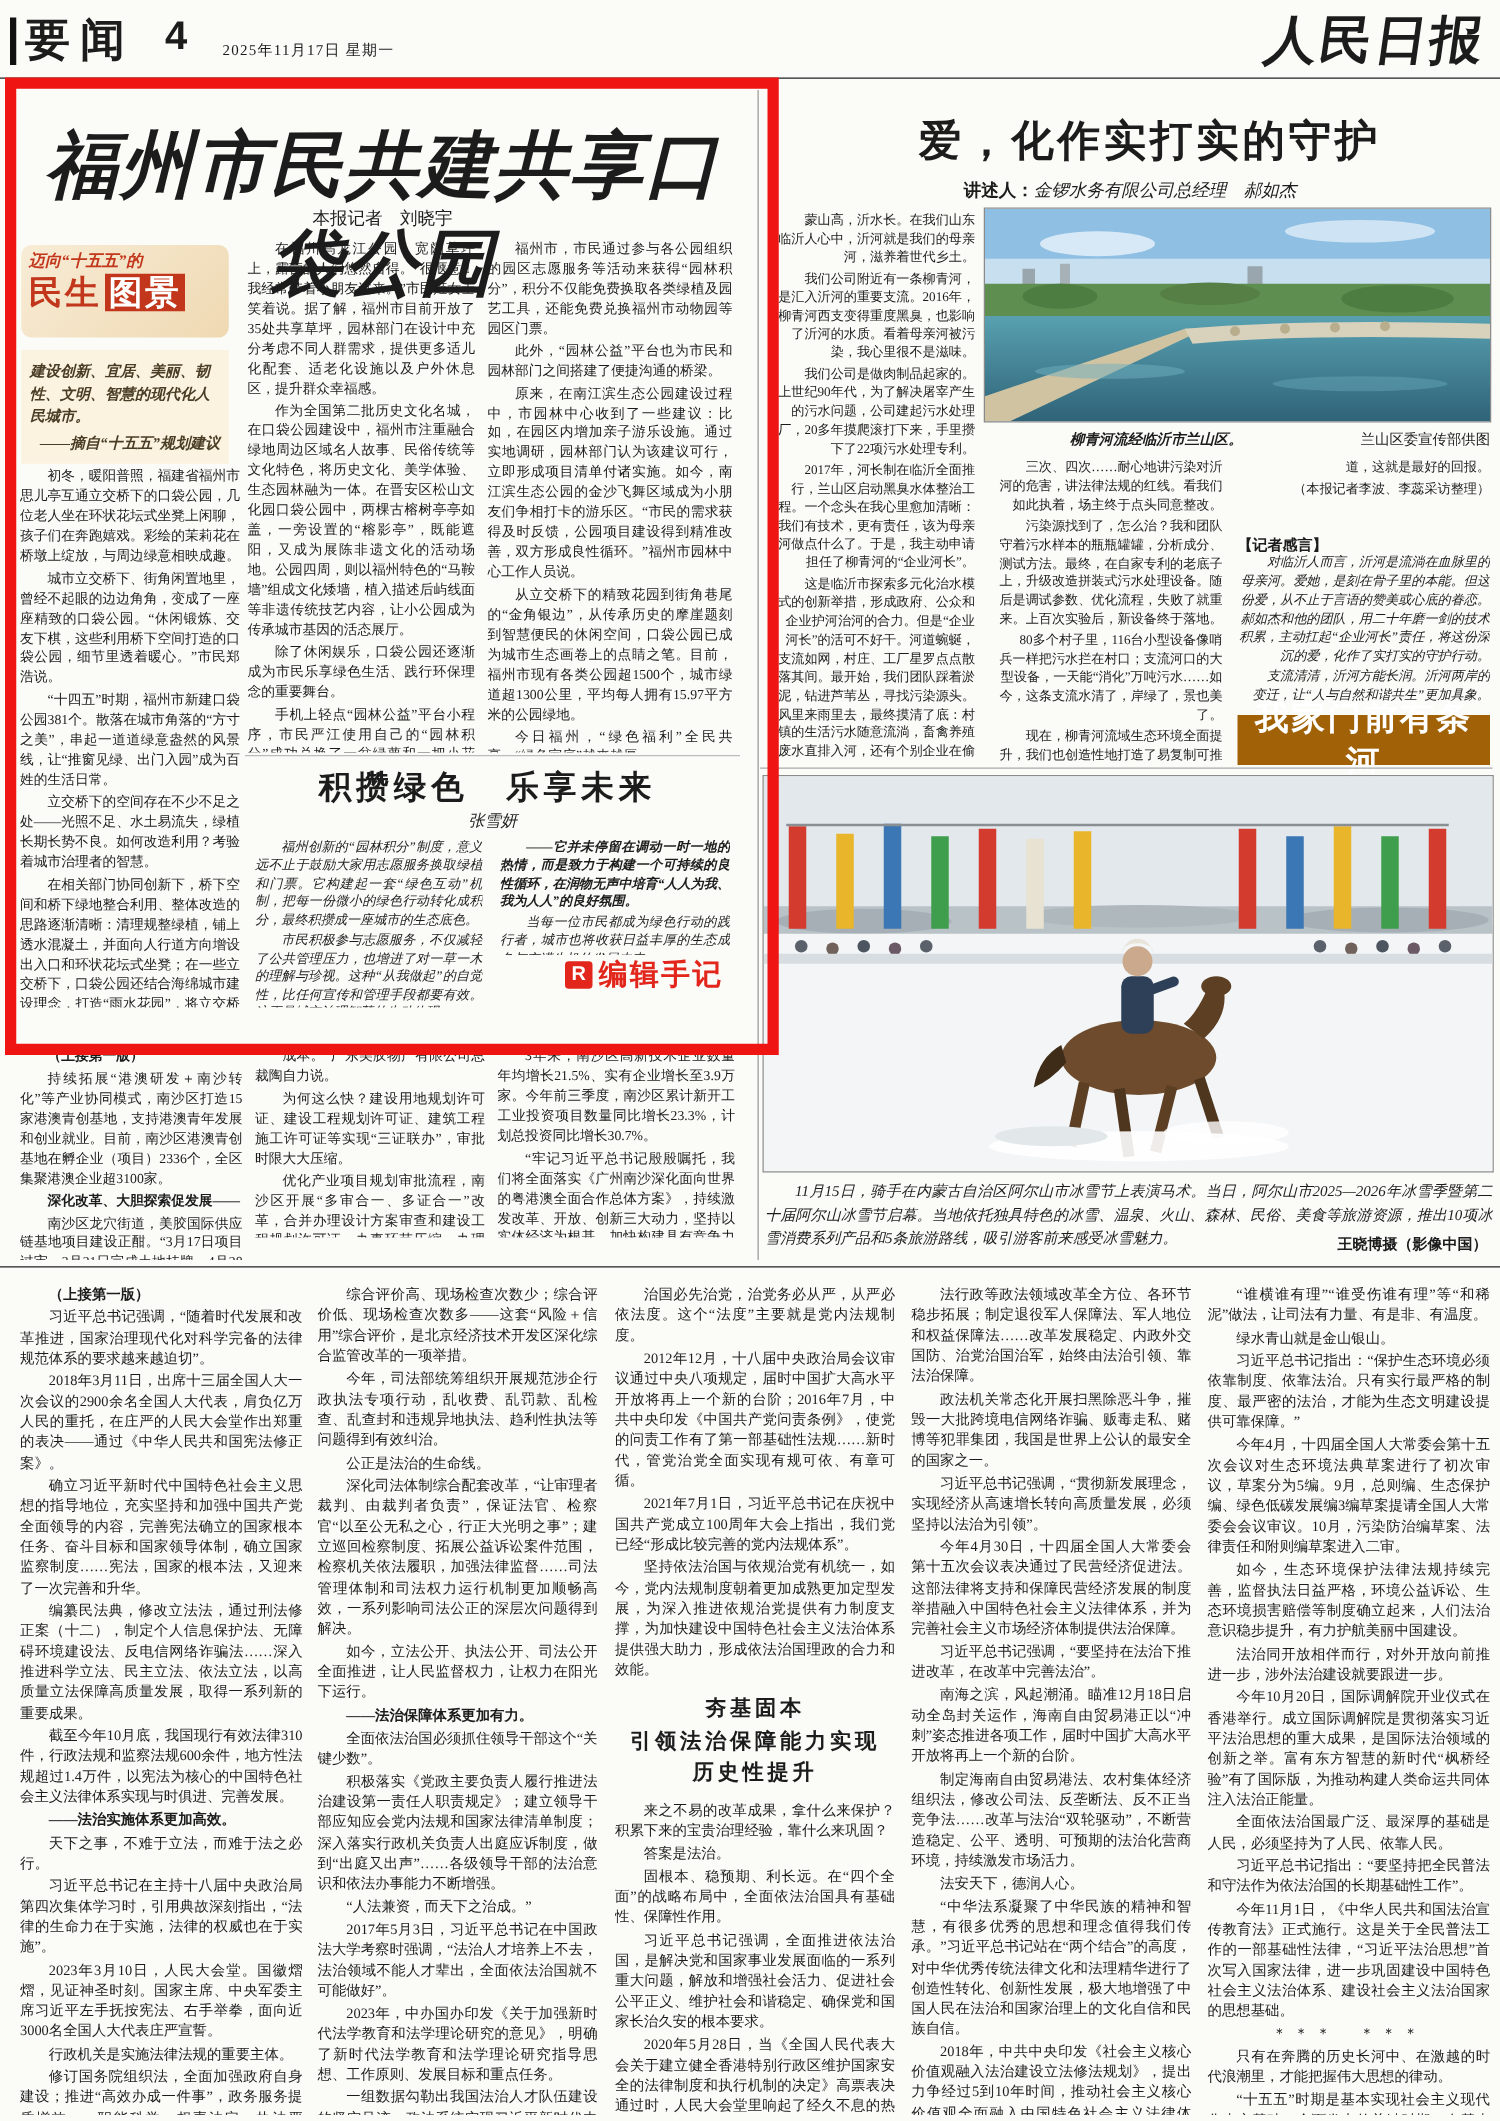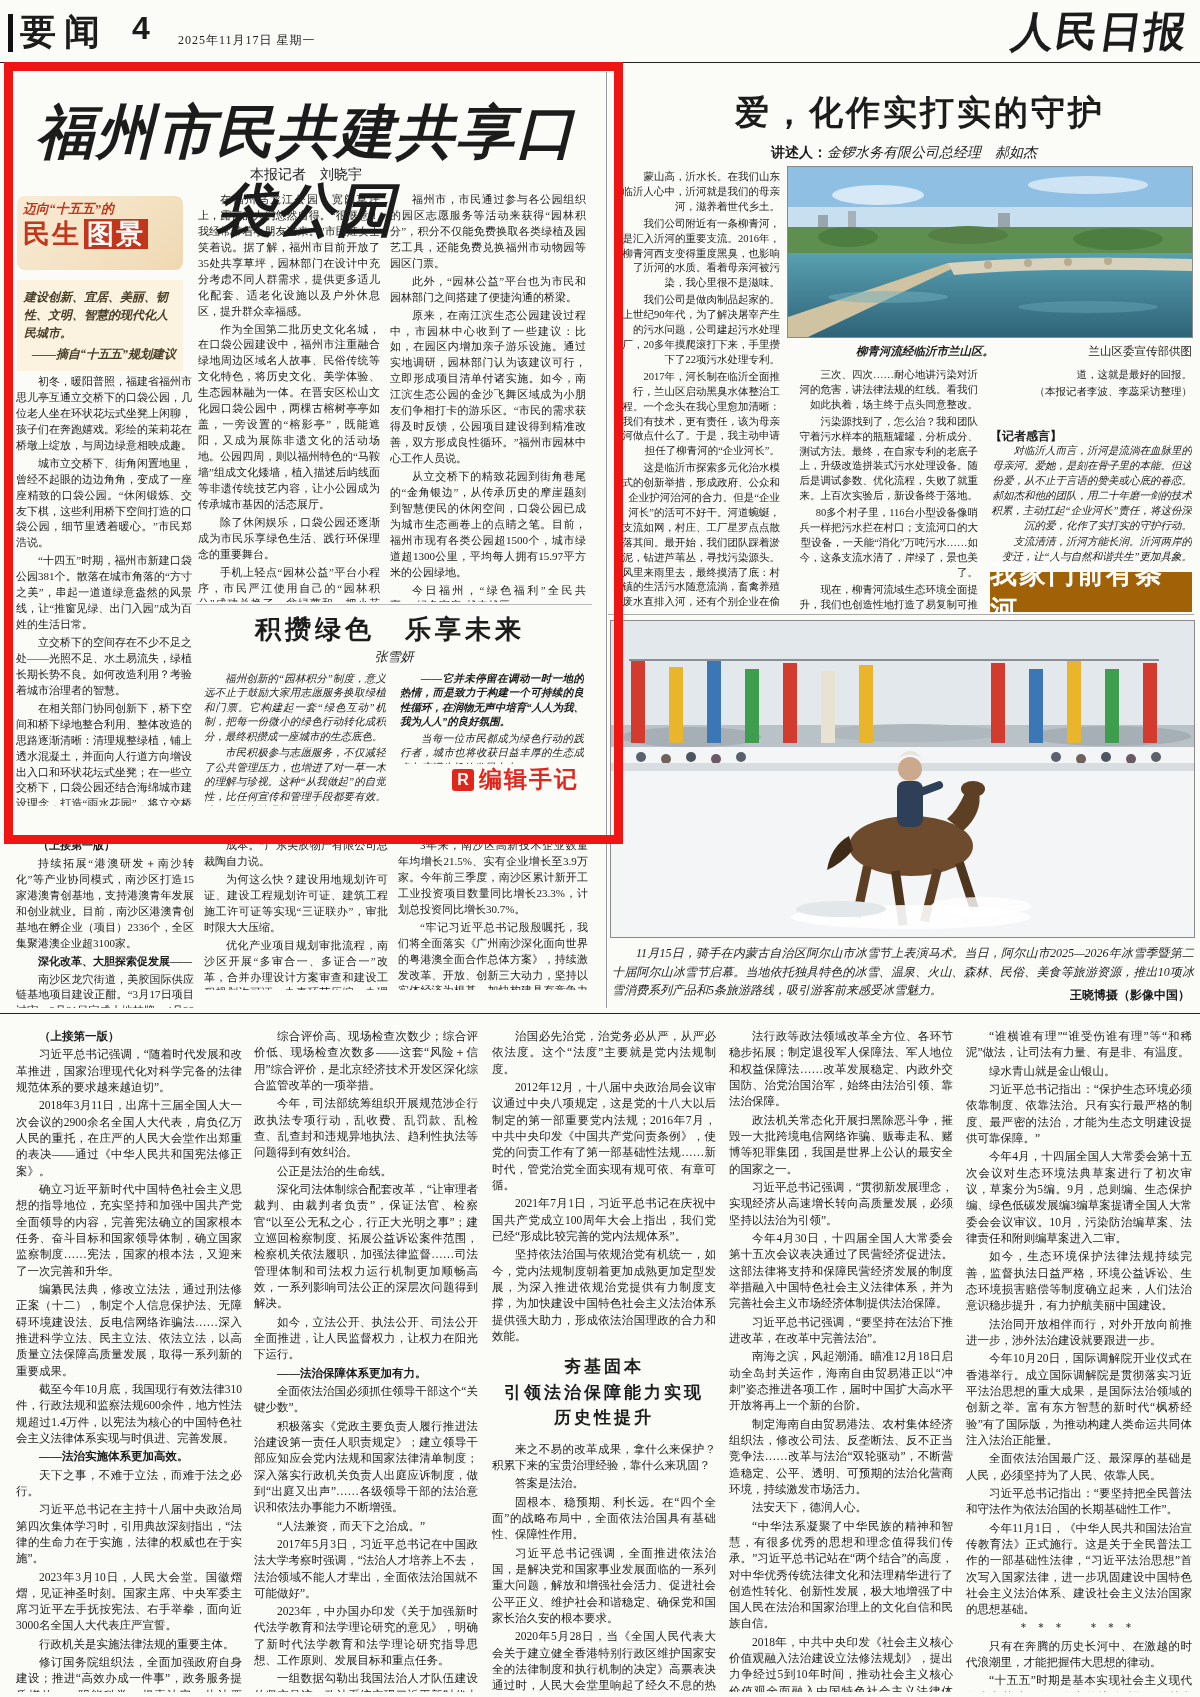--- a/index.html
+++ b/index.html
@@ -7,21 +7,21 @@
         font-family:"Liberation Serif",serif;color:#1c1c1c;overflow:hidden;}
   .abs{position:absolute;}
   p{margin:0 0 2px 0;text-indent:2em;text-align:justify;}
   p.b{font-weight:bold;}
   p.r{text-align:right;text-indent:0;}
   p.stars{text-align:center;text-indent:0;letter-spacing:6px;}
   .col{overflow:hidden;}
   .col p{font-size:11px;line-height:1.45;}
   .law .col p{font-size:11.5px;line-height:1.42;}
   .kai p, .kai{font-style:italic;}
-  .sans{font-family:"Liberation Sans",sans-serif;}
+  .sans{font-family:"Liberation Sans",sans-serif;text-align:center;}
   .center{text-align:center;}
   .hr{background:#222;height:1px;}
   .vr{background:#9a9a9a;width:1px;}
   
   .head-bar{left:8px;top:14px;width:5px;height:38px;background:#111;}
   .head-sec{left:20px;top:8px;font-size:36px;font-weight:bold;letter-spacing:8px;}
   .head-num{left:132px;top:10px;font-size:32px;font-weight:bold;}
   .head-date{left:178px;top:32px;font-size:12px;letter-spacing:1px;}
   .masthead{right:12px;top:4px;font-size:42px;font-weight:bold;transform:skewX(-8deg);
             letter-spacing:2px;font-family:"Liberation Serif",serif;}
@@ -295,21 +295,21 @@
         <p>全面依法治国必须抓住领导干部这个“关键少数”。</p>
         <p>积极落实《党政主要负责人履行推进法治建设第一责任人职责规定》；建立领导干部应知应会党内法规和国家法律清单制度；深入落实行政机关负责人出庭应诉制度，做到“出庭又出声”……各级领导干部的法治意识和依法办事能力不断增强。</p>
         <p>“人法兼资，而天下之治成。”</p>
         <p>2017年5月3日，习近平总书记在中国政法大学考察时强调，“法治人才培养上不去，法治领域不能人才辈出，全面依法治国就不可能做好”。</p>
         <p>2023年，中办国办印发《关于加强新时代法学教育和法学理论研究的意见》，明确了新时代法学教育和法学理论研究指导思想、工作原则、发展目标和重点任务。</p>
         <p>一组数据勾勒出我国法治人才队伍建设的坚实足迹：政法系统实现习近平新时代中国特色社会主义思想培训全覆盖，法官、检察官具有法学专业本科以上学历的人员超过95%，律师人数达83万人、公证员1.5万人、仲裁员6.7万人，法学院校每年培养输送10万名法治专门人才……</p>
       </div>
     <div class="abs col" style="left:492px;top:1028px;width:224px;height:664px;">
       <div>
           <p>治国必先治党，治党务必从严，从严必依法度。这个“法度”主要就是党内法规制度。</p>
-          <p>2012年12月，十八届中央政治局会议审议通过中央八项规定，这是党的十八大以后制定的第一部重要党内法规；2016年7月，中共中央印发《中国共产党问责条例》，使党的问责工作有了第一部基础性法规……新时代，管党治党全面实现有规可依、有章可循。</p>
+          <p>2012年12月，十八届中央政治局会议审议通过中央八项规定，届时中国扩大高水平开放将再上一个新的台阶；2016年7月，中共中央印发《中国共产党问责条例》，使党的问责工作有了第一部基础性法规……新时代，管党治党全面实现有规可依、有章可循。</p>
           <p>2021年7月1日，习近平总书记在庆祝中国共产党成立100周年大会上指出，我们党已经“形成比较完善的党内法规体系”。</p>
           <p>坚持依法治国与依规治党有机统一，如今，党内法规制度朝着更加成熟更加定型发展，为深入推进依规治党提供有力制度支撑，为加快建设中国特色社会主义法治体系提供强大助力，形成依法治国理政的合力和效能。</p>
         </div>
       <div class="law-head center" style="white-space:pre-line;">夯基固本
 引领法治保障能力实现
 历史性提升</div>
       <div>
           <p>来之不易的改革成果，拿什么来保护？积累下来的宝贵治理经验，靠什么来巩固？</p>
           <p>答案是法治。</p>
           <p>固根本、稳预期、利长远。在“四个全面”的战略布局中，全面依法治国具有基础性、保障性作用。</p>

